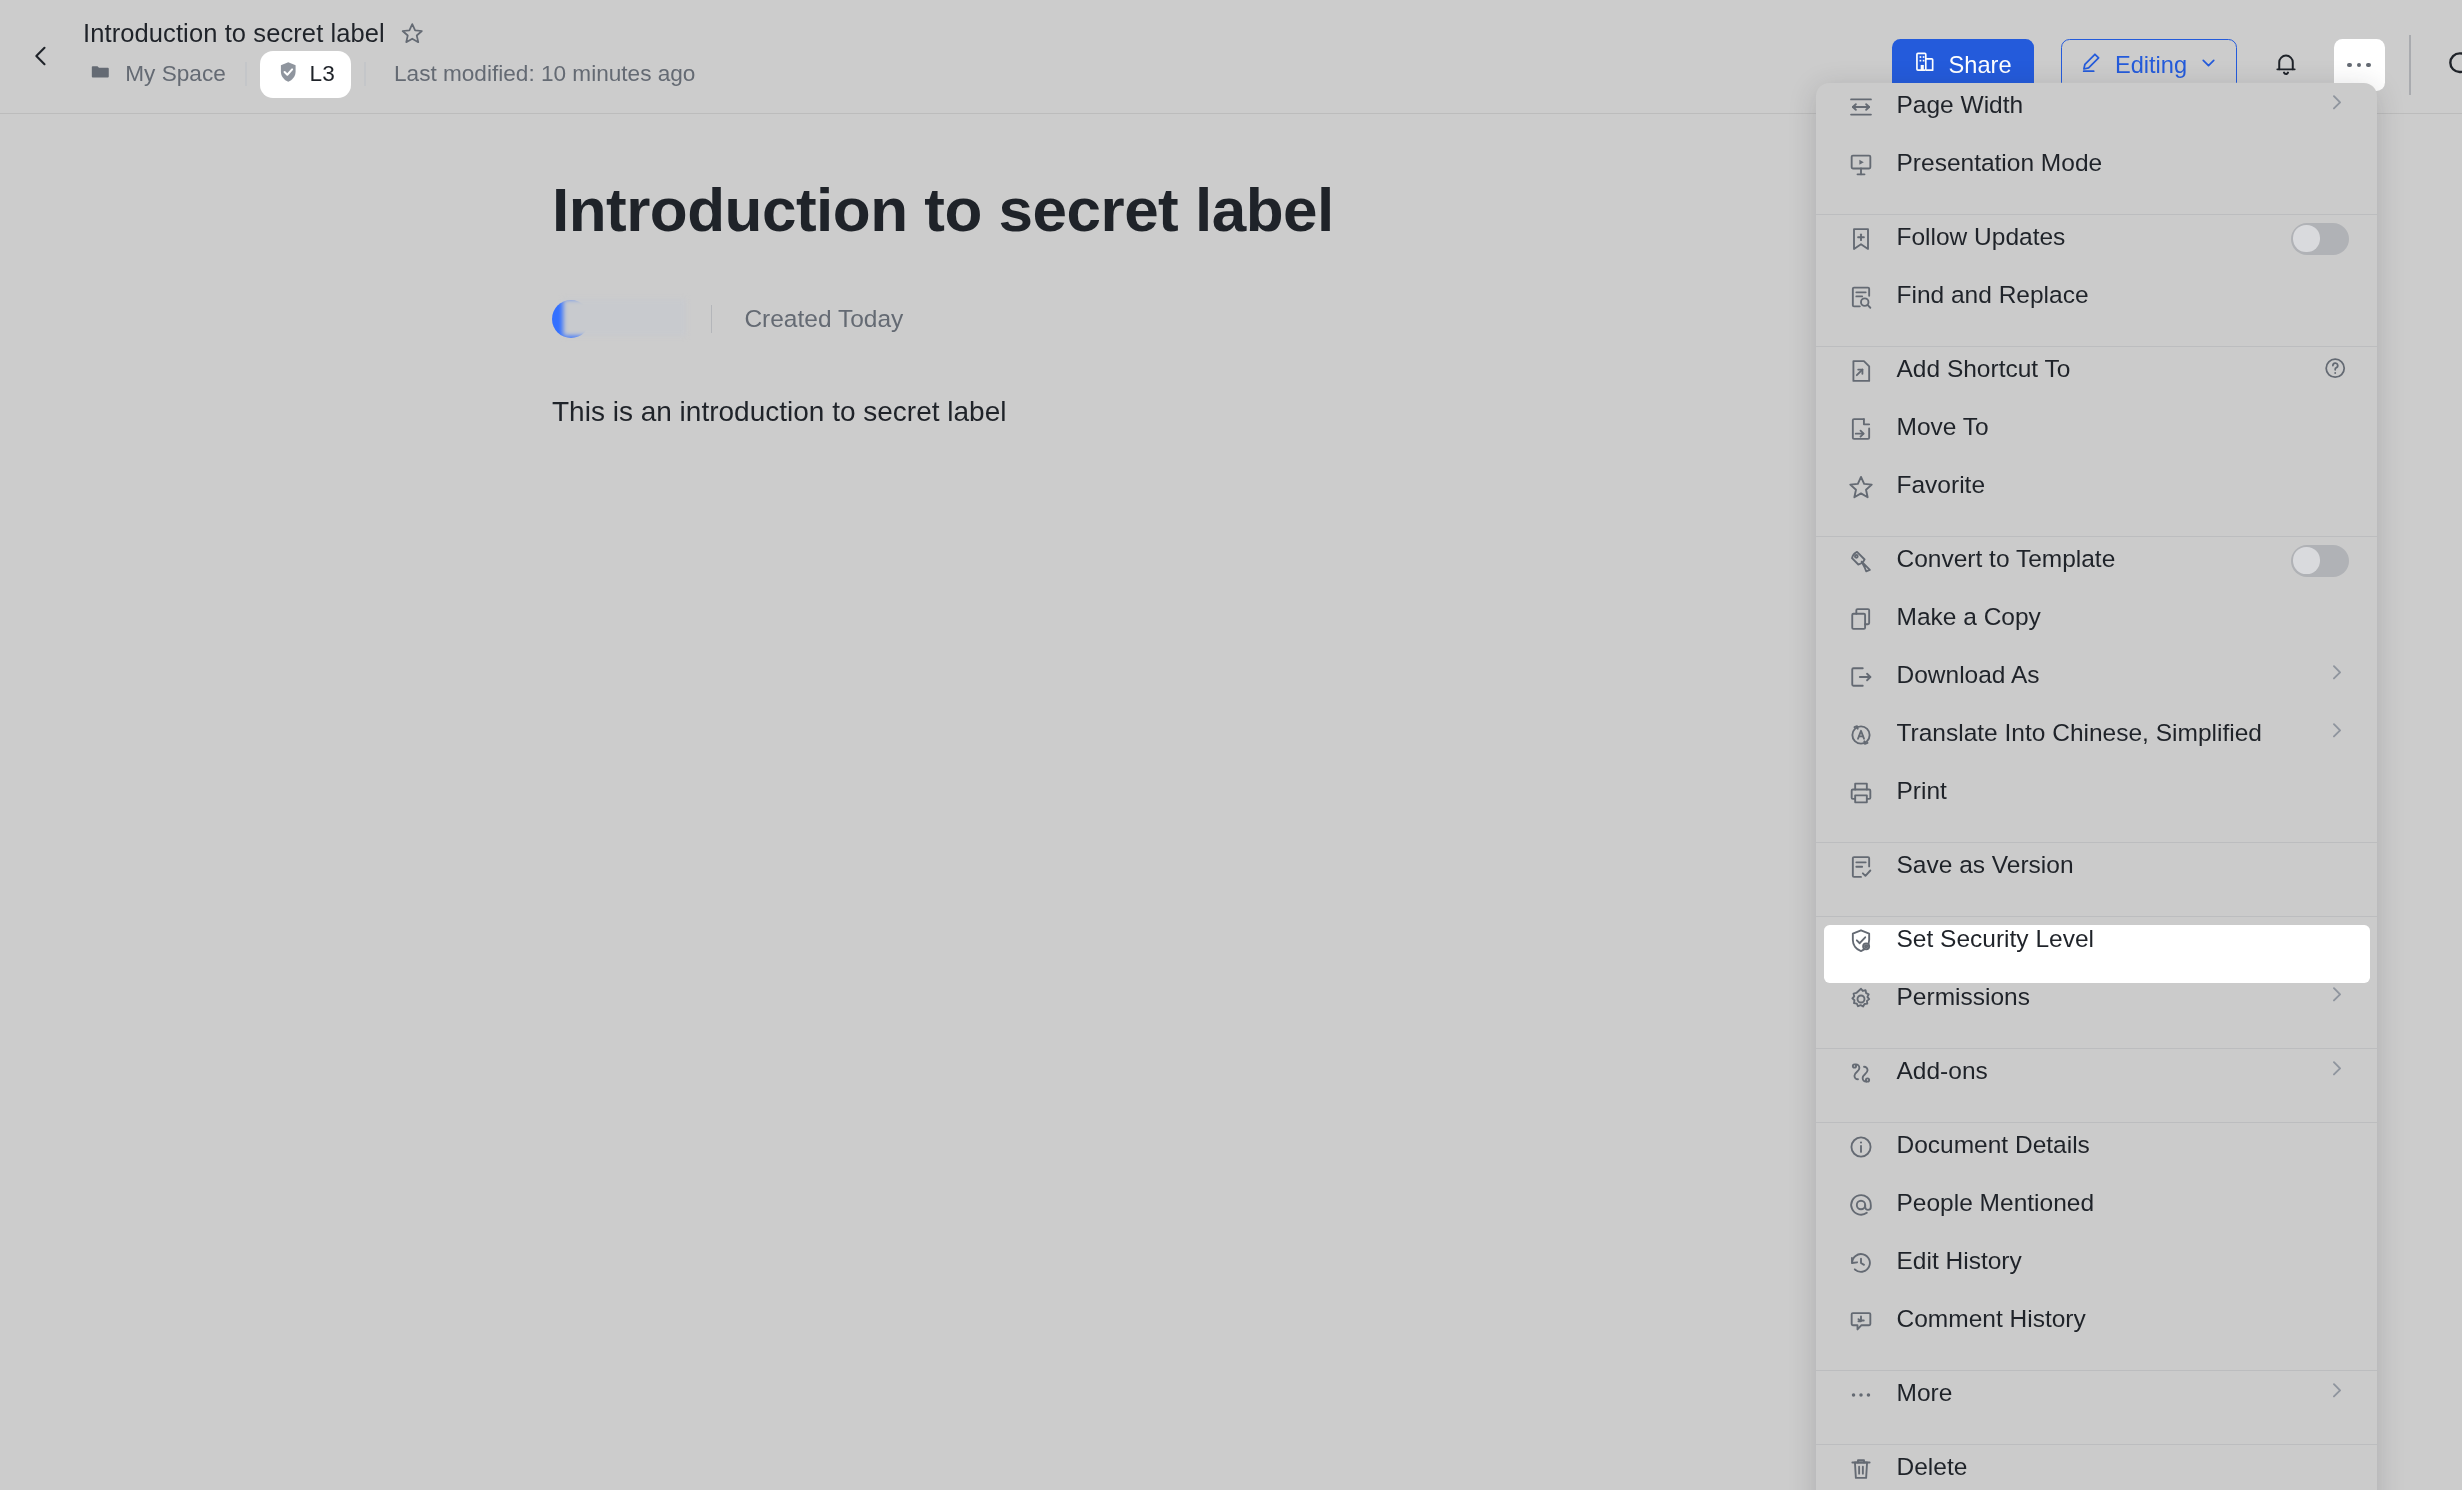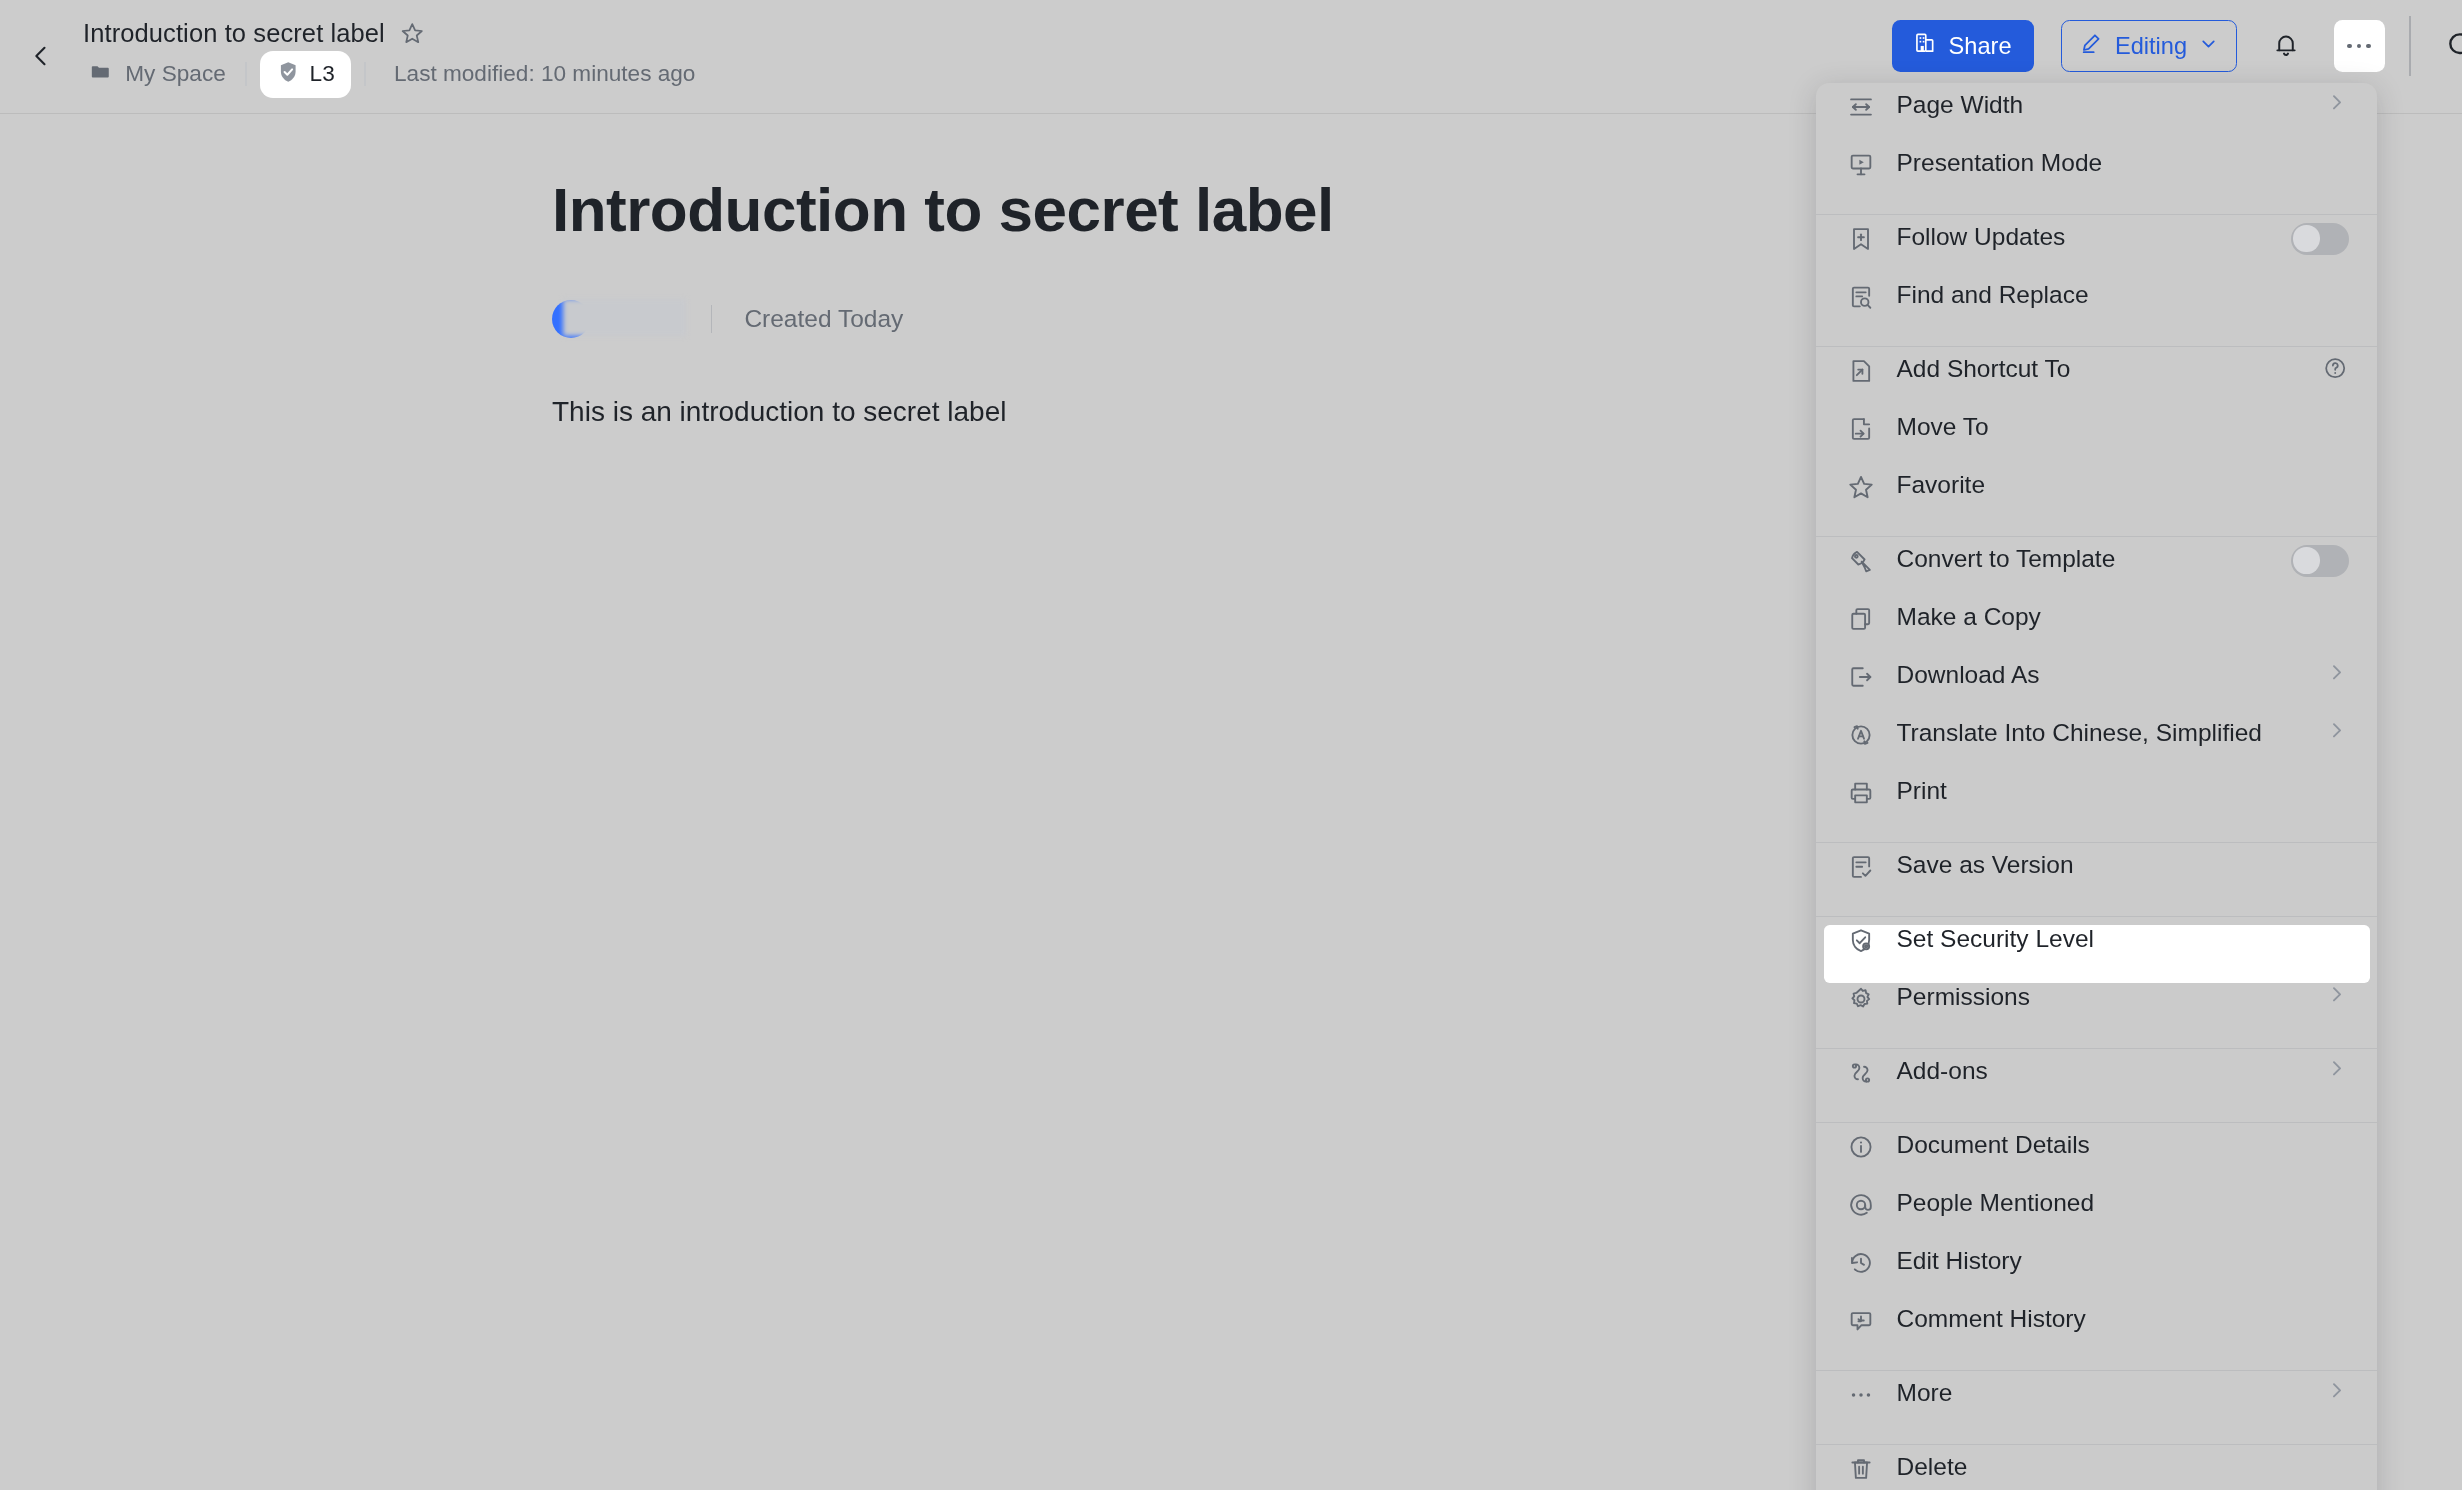--- a/index.html
+++ b/index.html
@@ -117,21 +117,21 @@
   }
 
   
   .toolbar {
     position: absolute;
     right: 0;
     top: 0;
     height: 114px;
     display: flex;
     align-items: flex-start;
-    padding-top: 20px;
+    padding-top: 39px;
   }
 
   .share-btn {
     display: flex;
     align-items: center;
     gap: 12.3px;
     background: #245bdb;
     color: #ffffff;
     height: 52px;
     padding: 0 22.6px 0 21px;

